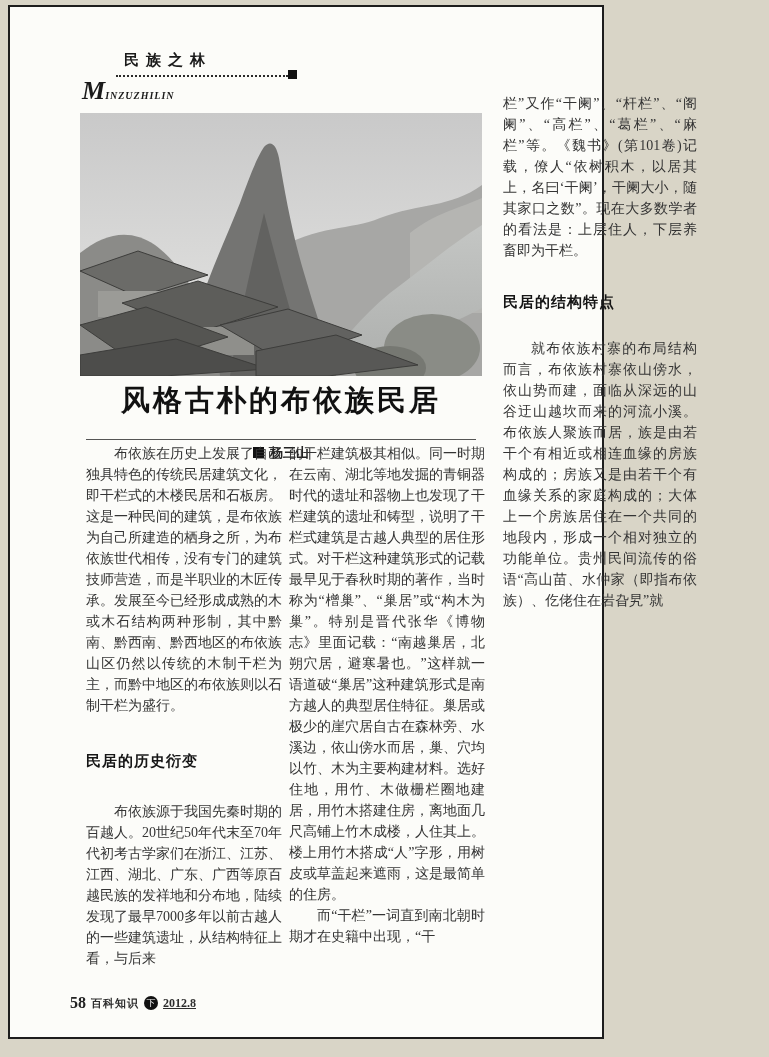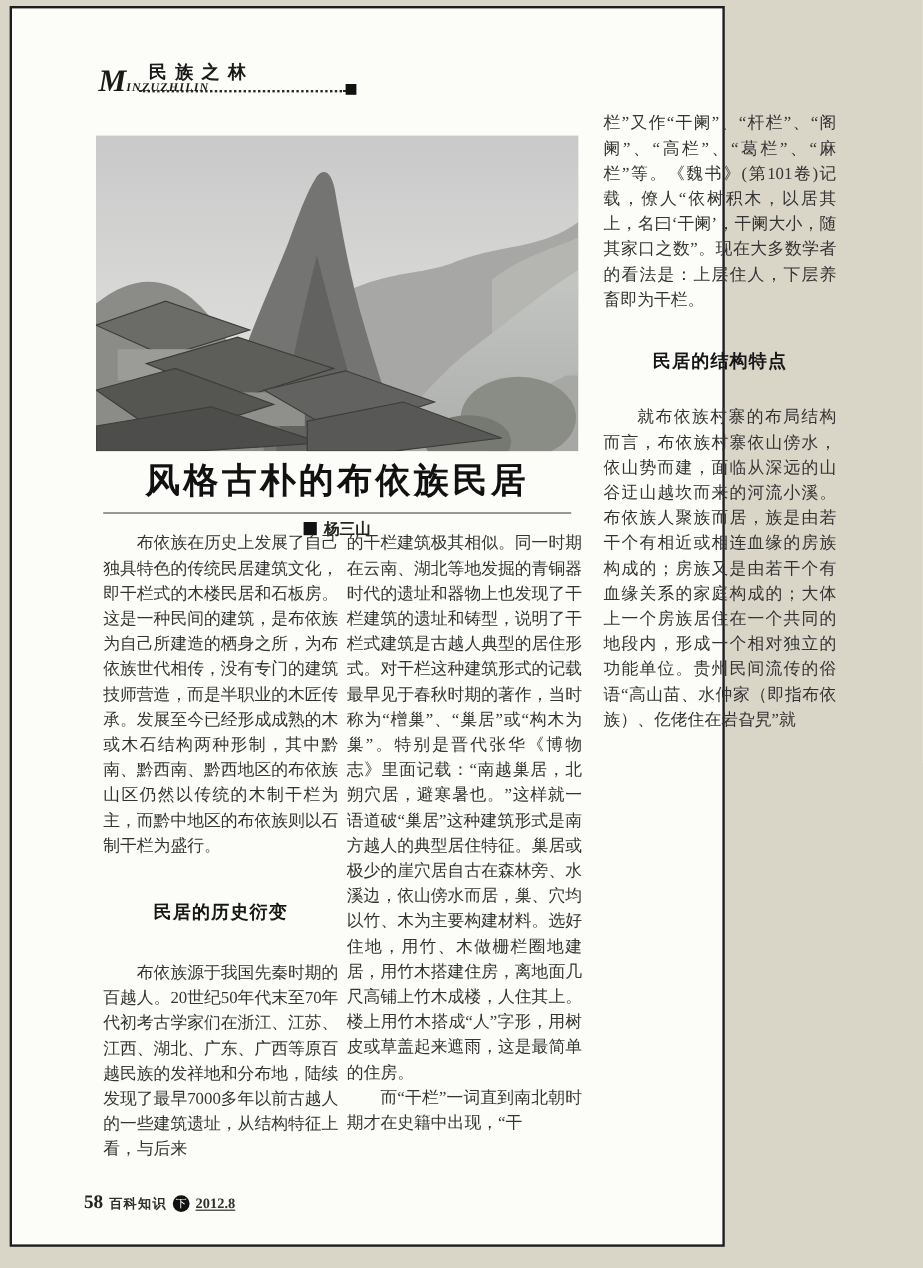--- a/index.html
+++ b/index.html
@@ -21,55 +21,55 @@
     font-size:15px;letter-spacing:7px;color:#1a1a1a;
   }
   .hdr-line{
     position:absolute;left:34px;top:26px;width:172px;
     border-top:2px dotted #2a2a2a;
   }
   .hdr-sq{
     position:absolute;left:206px;top:21px;width:9px;height:9px;background:#111;
   }
   .hdr-en{
-    position:absolute;left:0px;top:4px;color:#1a1a1a;font-style:italic;
+    position:absolute;left:0px;top:27px;color:#1a1a1a;font-style:italic;
     font-family:"Liberation Serif",serif;
   }
   .hdr-en .big{font-size:26px;font-weight:bold;}
   .hdr-en .small{font-size:10px;font-weight:bold;letter-spacing:1px;}
   
   .photo{
     position:absolute;left:70px;top:106px;width:402px;height:263px;
     background:#d4d4d4;overflow:hidden;
   }
   .photo svg{display:block;}
   
   .title-block{position:absolute;left:70px;top:374px;width:402px;text-align:center;}
   .article-title{
     font-family:"Liberation Sans",sans-serif;
     font-size:29px;font-weight:bold;color:#111;letter-spacing:3px;
-    padding-bottom:6px;border-bottom:1px solid #555;margin:0 6px;
+    padding-bottom:18px;border-bottom:1px solid #555;margin:0 6px;
   }
   .byline{margin-top:4px;font-size:13px;color:#222;
     font-family:"Liberation Sans",sans-serif;font-weight:bold;}
   .byline .marker{display:inline-block;width:11px;height:11px;background:#111;
     margin-right:6px;vertical-align:-1px;}
   
   .col{
     position:absolute;width:196px;
     font-size:14px;line-height:21px;color:#343434;
     text-align:justify;
   }
   .col p{margin:0;}
   .col p.indent{text-indent:2em;}
   .col1{left:76px;top:436px;}
   .col2{left:279px;top:436px;}
   .col3{left:493px;top:86px;width:194px;}
   .sec-heading{
-    text-align:center;font-weight:bold;color:#161616;
+    font-weight:bold;color:#161616;
     font-family:"Liberation Sans",sans-serif;font-size:15px;
     margin:34px 0 30px 0;letter-spacing:1px;
   }
   .col3 .sec-heading{margin:30px 0 26px 0;}
   
   .footer{
     position:absolute;left:60px;top:986px;height:20px;
     display:flex;align-items:center;gap:5px;
     font-family:Liberation Serif, serif;color:#2e2e2e;
   }

